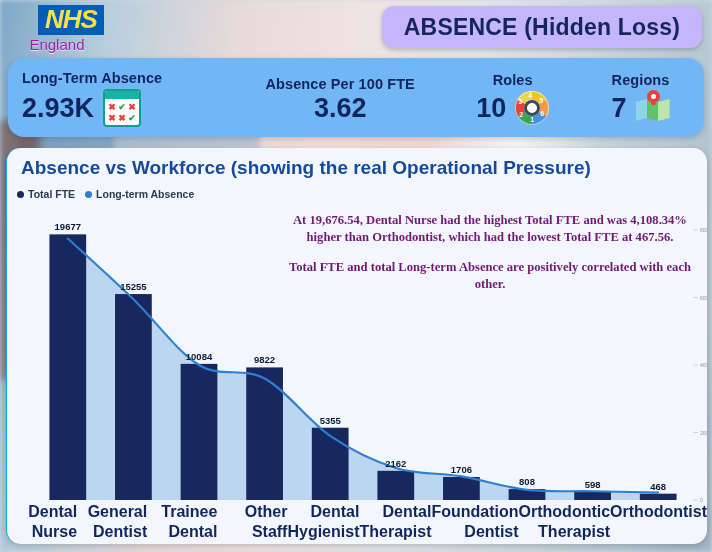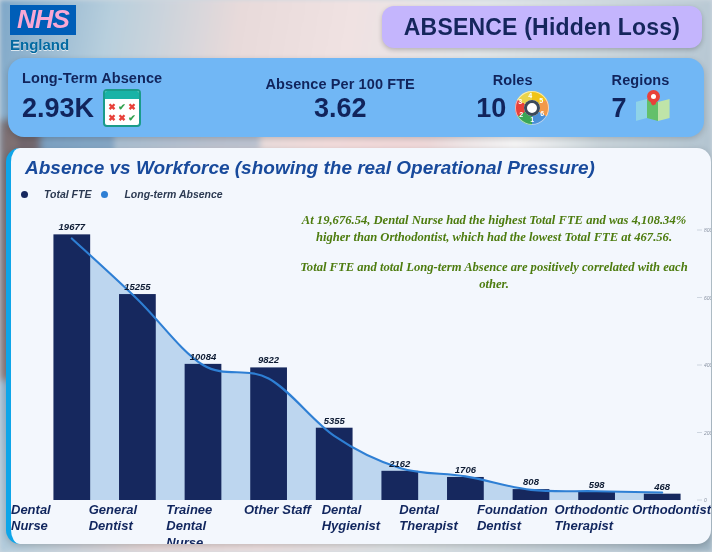--- a/index.html
+++ b/index.html
@@ -39,27 +39,28 @@
   #bg .chair{
     position:absolute;left:330px;top:300px;width:180px;height:170px;
     background:radial-gradient(ellipse at 40% 40%, rgba(230,235,240,.8), rgba(230,235,240,0) 70%);
     filter:blur(3px);
   }
   .stage{position:absolute;inset:0;}
 
   
   .nhs-logo{position:absolute;left:10px;top:5px;}
   .nhs-mark{
-    background:#005EB8;color:#f9a8d4;font-weight:bold;font-style:italic;
+    background:#005EB8;color:#fde047;font-weight:bold;font-style:italic;
     font-size:26px;letter-spacing:-1px;padding:1px 7px 2px 7px;display:inline-block;
-    line-height:1.05;font-family:"Liberation Sans",sans-serif;
+    line-height:1.05;font-family:"Liberation Sans",sans-serif;margin-left:28px;
   }
   .nhs-sub{
-    color:#0369a1;font-size:15px;font-weight:700;margin-top:1px;
+    color:#a21caf;font-size:15px;font-weight:400;margin-top:1px;
     text-shadow:0 1px 0 rgba(255,255,255,.7);
+    text-align:center;
   }
 
   
   .title-pill{
     position:absolute;left:382px;top:6px;width:320px;height:42px;
     background:#c4b5fd;border-radius:12px;
     box-shadow:0 2px 5px rgba(0,0,0,.22);
     display:flex;align-items:center;justify-content:center;
   }
   .title-pill span{
@@ -109,42 +110,41 @@
     background:#e8413a;box-shadow:0 6px 0 -4px #e8413a;}
   .map .pin:after{content:"";position:absolute;left:4px;top:4px;width:5px;height:5px;border-radius:50%;background:#fff;}
   .map .pin:before{content:"";position:absolute;left:3px;top:9px;border-left:3.5px solid transparent;
     border-right:3.5px solid transparent;border-top:7px solid #e8413a;}
 
   
   .card{
     position:absolute;left:6px;top:148px;width:700px;height:396px;
     background:#f3f7fd;border-radius:14px;
     box-shadow:0 2px 7px rgba(0,0,0,.2);
-    border-left:5px solid #0ea5e9;
+    border-left:1px solid #0ea5e9;
     overflow:hidden;
-    font-style:italic;
   }
   .card-title{
     position:absolute;left:14px;top:9px;color:#184a9c;font-size:19px;font-weight:bold;
   }
   .legend{position:absolute;left:10px;top:40px;display:flex;align-items:center;gap:10px;}
-  .lg{display:flex;align-items:center;gap:16px;color:#2c3a52;font-size:10.5px;font-weight:600;}
+  .lg{display:flex;align-items:center;gap:4px;color:#2c3a52;font-size:10.5px;font-weight:600;}
   .dot{width:7px;height:7px;border-radius:50%;display:inline-block;}
 
   .plot{position:absolute;left:0;top:56px;width:580px;height:298px;}
   .plot svg{display:block;}
 
   .ytick{font-size:5px;fill:#8a93a3;font-family:"Liberation Sans",sans-serif;}
   .blab{font-size:9.5px;font-weight:bold;fill:#0d1b33;font-family:"Liberation Sans",sans-serif;text-anchor:middle;}
 
   .xaxis{position:absolute;left:0;top:352px;width:700px;height:44px;display:flex;}
-  .xcat{flex:1;text-align:left;color:#11265e;font-size:13px;font-weight:bold;line-height:1.25;padding-top:2px;}
+  .xcat{flex:1;text-align:right;color:#11265e;font-size:16px;font-weight:bold;line-height:1.25;padding-top:2px;}
 
   .notes{position:absolute;left:278px;top:64px;width:410px;text-align:center;
-    color:#4d7c0f;font-family:"Liberation Serif",serif;font-size:12.6px;font-weight:bold;line-height:1.33;}
+    color:#701a75;font-family:"Liberation Serif",serif;font-size:12.6px;font-weight:bold;line-height:1.33;}
   .notes p{margin:0 0 14px 0;}
 </style>
 </head>
 <body>
 
 <div id="bg">
   <div class="shelf"></div>
   <div class="door"></div>
   <div class="lamp"></div>
   <div class="chair"></div>

